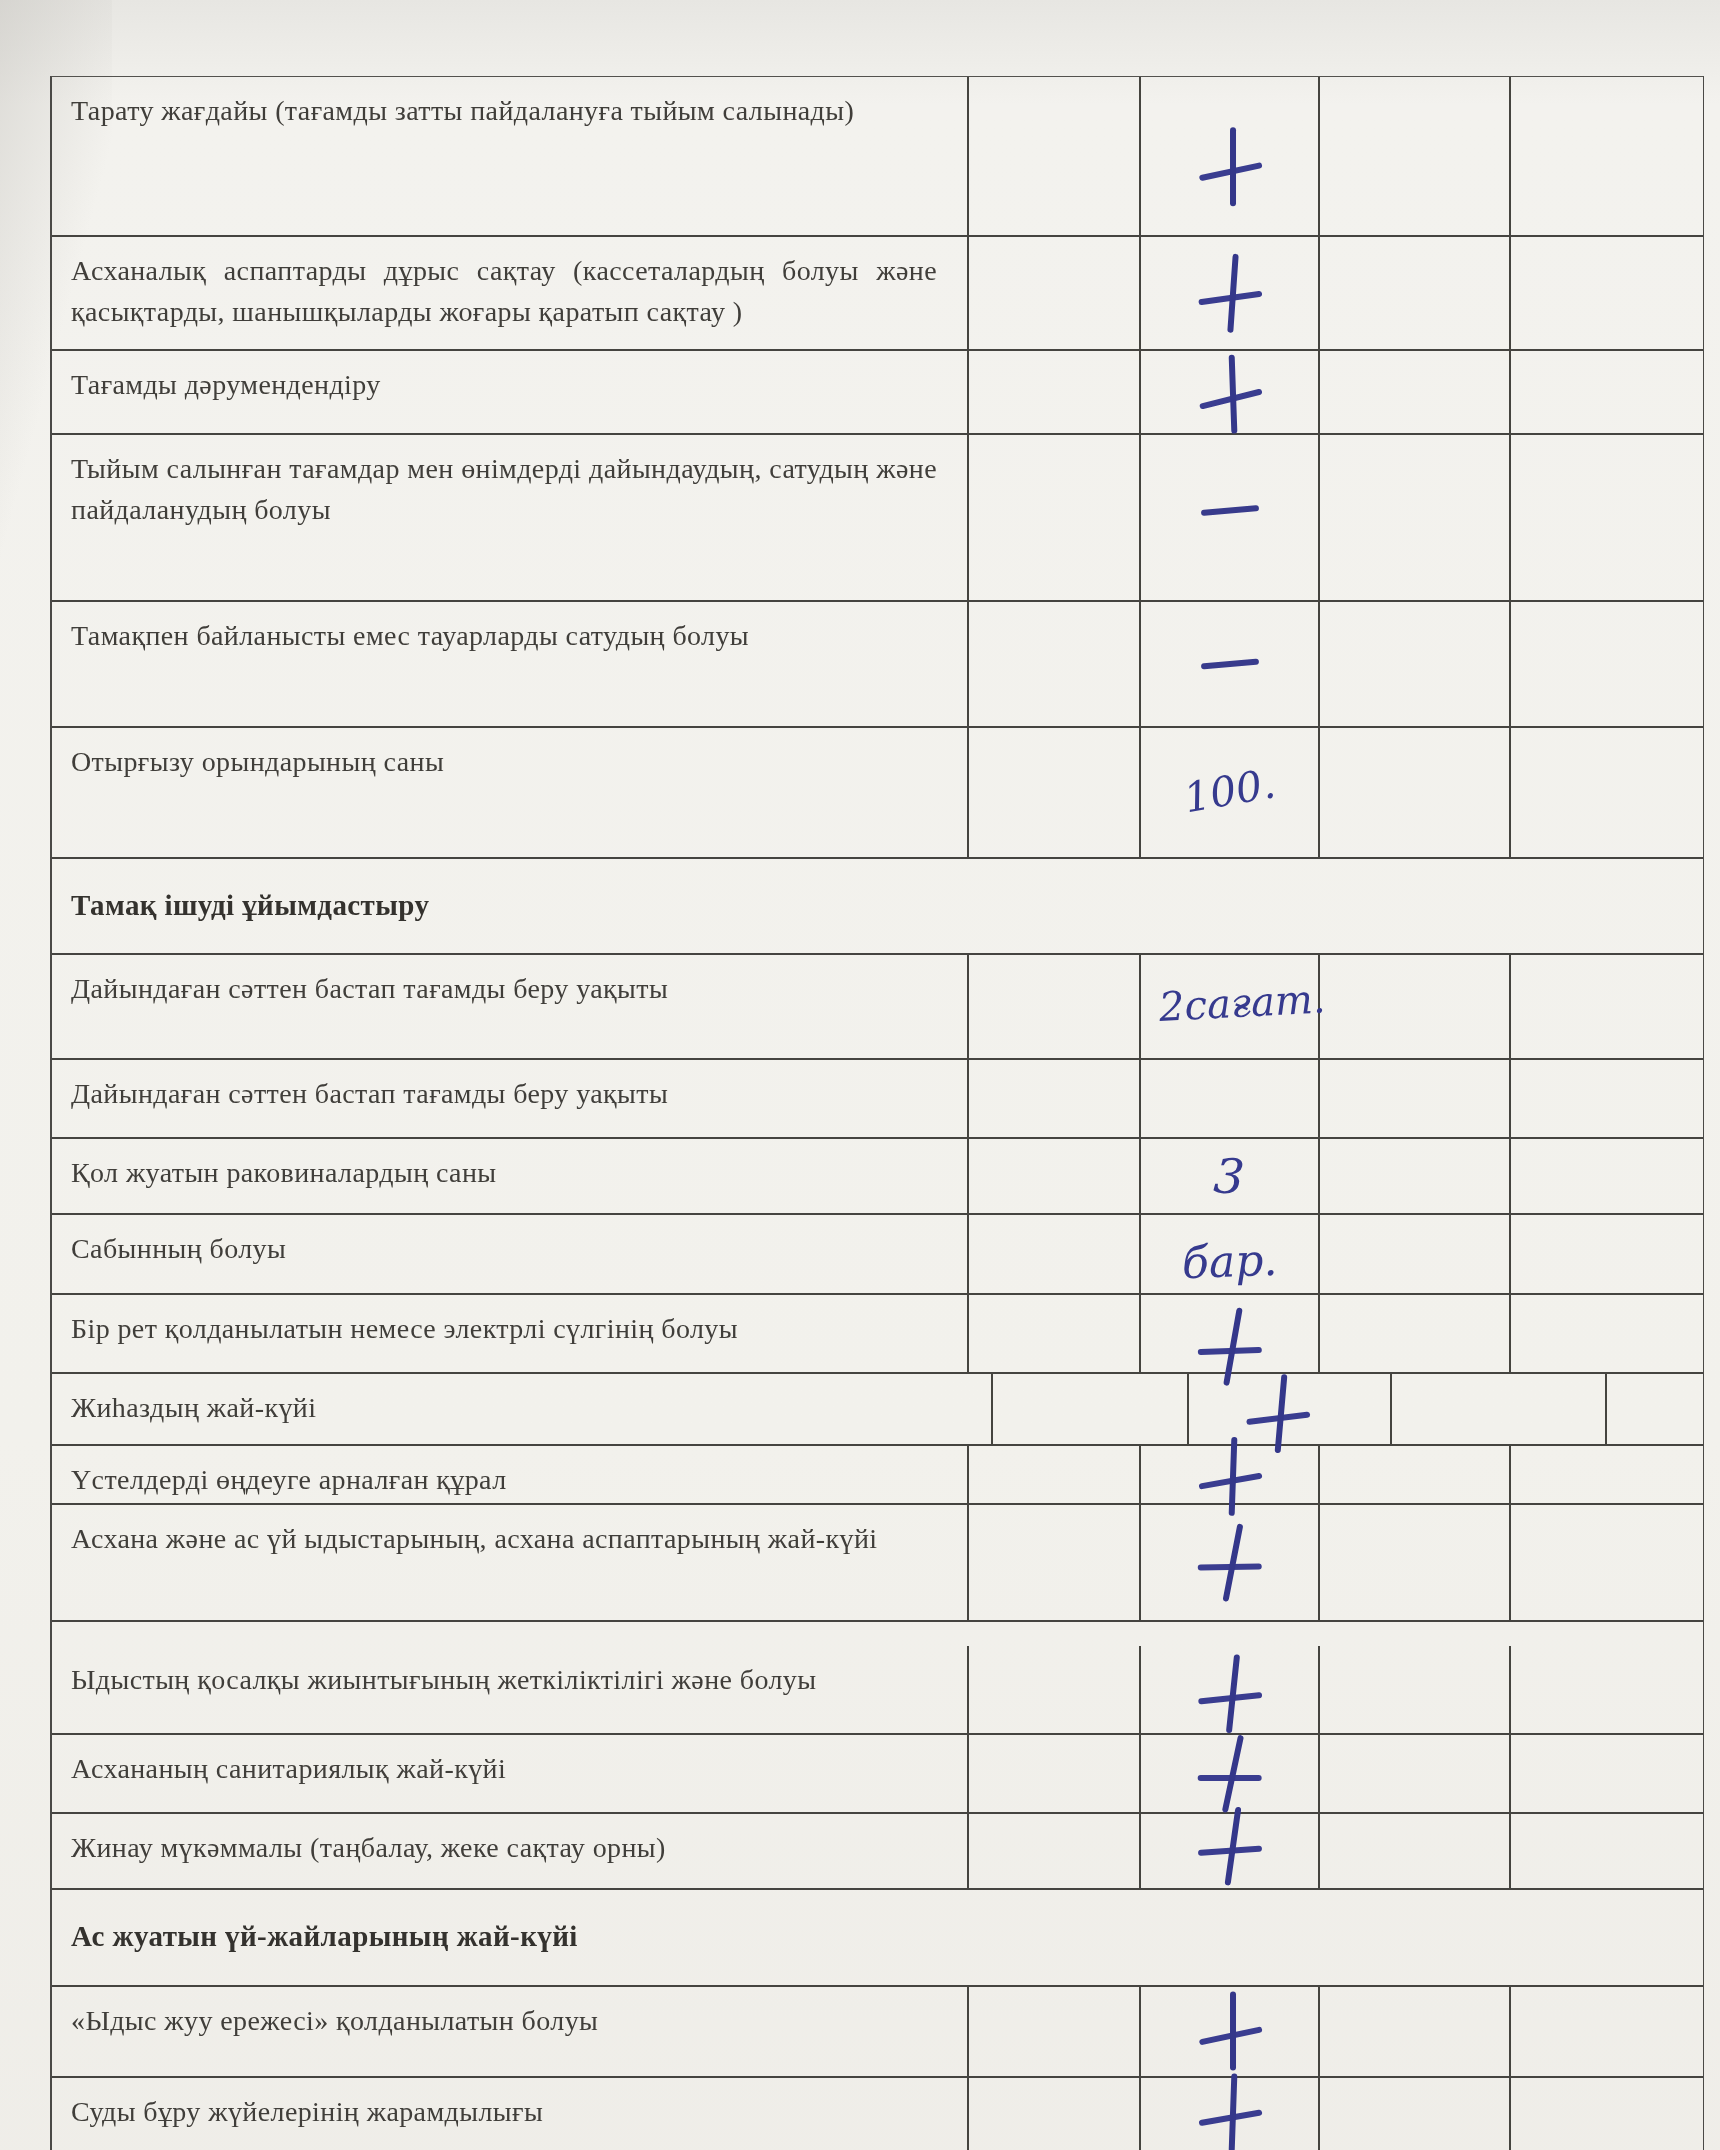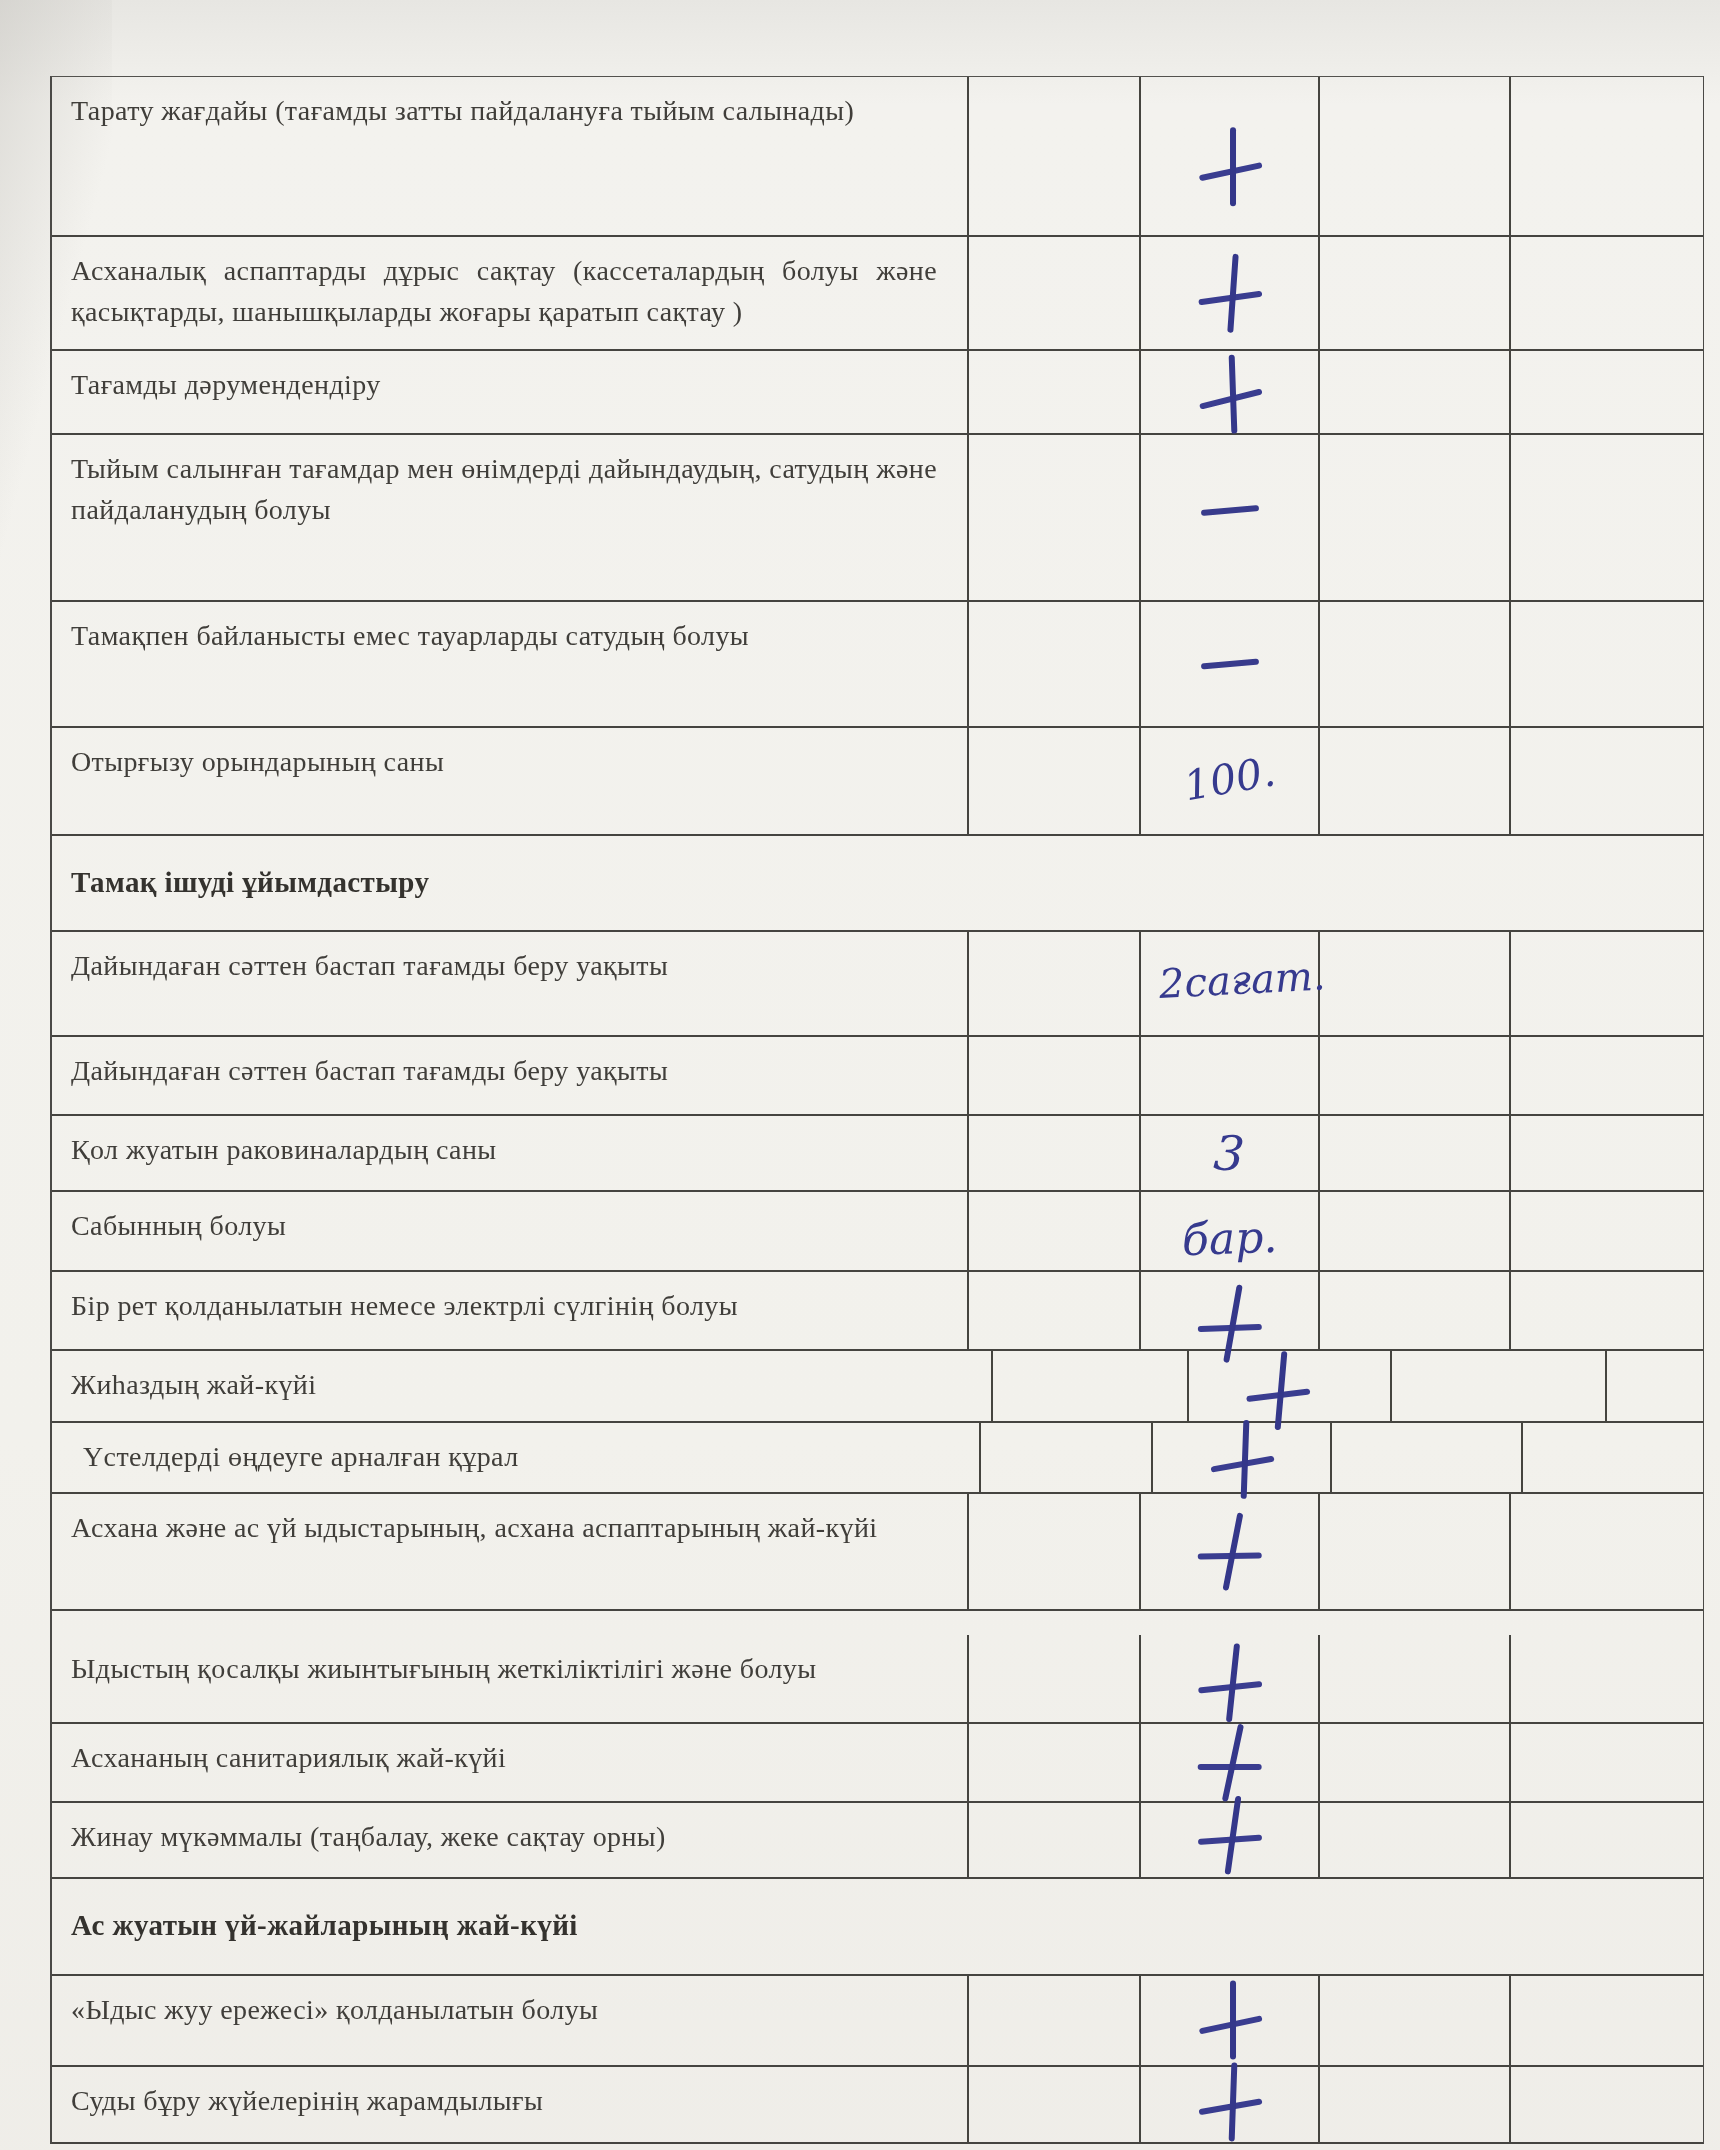--- a/index.html
+++ b/index.html
@@ -116,21 +116,21 @@
   <div class="row" style="height: 126px;">
     <div class="cell label">Тамақпен байланысты емес тауарларды сатудың болуы</div>
     <div class="cell c ca"></div>
     <div class="cell c cb">
           <span class="mark-wrap" style="transform: translate(0px, 0px);"><span class="minus"></span></span>
         </div>
     <div class="cell c cc"></div>
     <div class="cell c cd"></div>
   </div>
 
-  <div class="row" style="height: 108px;">
+  <div class="row" style="height: 131px;">
     <div class="cell label">Отырғызу орындарының саны</div>
     <div class="cell c ca"></div>
     <div class="cell c cb">
           <span class="mark-wrap" style="transform: translate(0px, -2.2px);"><span class="hw" style="font-size: 41px; display: inline-block; transform: rotate(-10deg);">100.</span></span>
         </div>
     <div class="cell c cc"></div>
     <div class="cell c cd"></div>
   </div>
 
   <div class="row section" style="height: 96px;">
@@ -190,21 +190,21 @@
   <div class="row" style="height: 72px; gap: 24px;">
     <div class="cell label">Жиһаздың жай-күйі</div>
     <div class="cell c ca"></div>
     <div class="cell c cb">
           <span class="mark-wrap" style="transform: translate(0px, 4.3px);"><span class="plus" style="transform: rotate(-3deg);"></span></span>
         </div>
     <div class="cell c cc"></div>
     <div class="cell c cd"></div>
   </div>
 
-  <div class="row" style="height: 71px; padding-left: 12px;">
+  <div class="row" style="height: 59px;">
     <div class="cell label">Үстелдерді өңдеуге арналған құрал</div>
     <div class="cell c ca"></div>
     <div class="cell c cb">
           <span class="mark-wrap" style="transform: translate(0px, 2.2px);"><span class="plus" style="transform: rotate(-6deg);"></span></span>
         </div>
     <div class="cell c cc"></div>
     <div class="cell c cd"></div>
   </div>
 
   <div class="row" style="height: 117px;">

